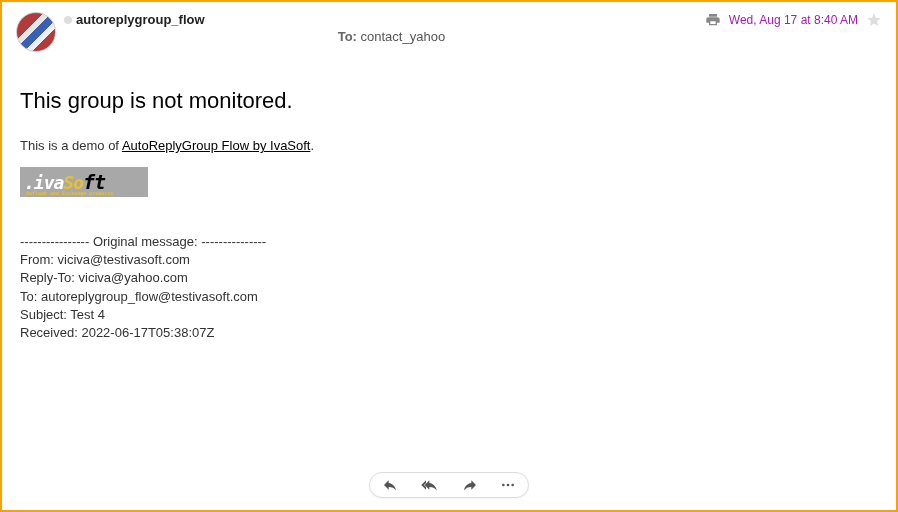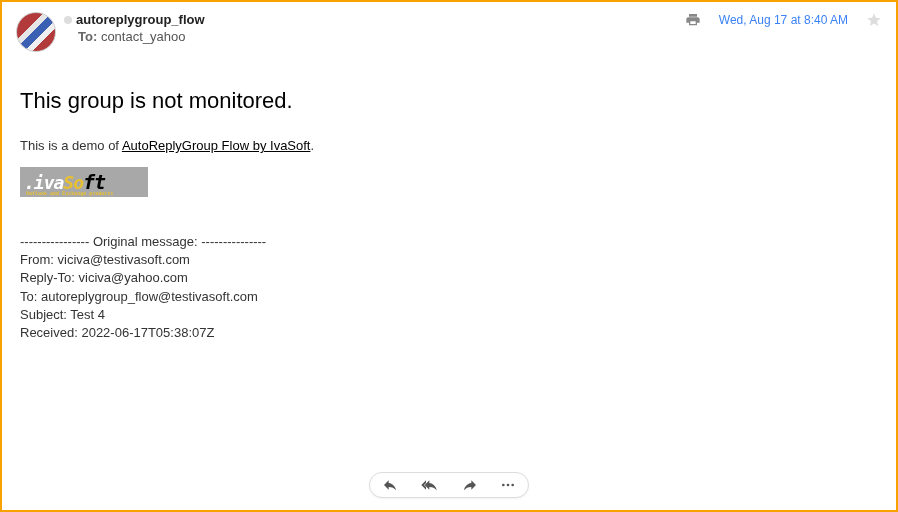--- a/index.html
+++ b/index.html
@@ -15,20 +15,21 @@
     width: 898px;
     height: 512px;
     border: 2px solid #f8a200;
     background: #fff;
     position: relative;
     padding: 10px 14px 14px 14px;
   }
   .header {
     display: flex;
     align-items: flex-start;
+    text-align: center;
   }
   .avatar {
     width: 40px;
     height: 40px;
     border-radius: 50%;
     background: linear-gradient(135deg,#b33a3a 0 35%, #e6e6e6 35% 45%, #3a5fb3 45% 60%, #efefef 60% 70%, #b33a3a 70% 100%);
     flex-shrink: 0;
     margin-right: 8px;
     border: 1px solid #ccc;
   }
@@ -44,22 +45,22 @@
     width: 8px; height: 8px; border-radius: 50%;
     background: #ddd;
   }
   .from-name { font-weight: bold; color: #222; }
   .from-email { color: #999; }
   .to-line {
     font-size: 13px; color: #555; margin-top: 2px; padding-left: 14px;
   }
   .to-label { font-weight: bold; color: #666; }
   .header-right {
-    display: flex; align-items: center; gap: 18px;
-    color: #3b82f6; font-size: 12px;
+    display: flex; align-items: center; gap: 8px;
+    color: #a21caf; font-size: 12px;
   }
   .print-icon svg, .star-icon svg { display:block; }
   .body {
     padding: 18px 4px 0 4px;
   }
   .subject-big {
     font-size: 22px; color: #000000; margin: 18px 0 24px 0;
     font-weight: 400;
   }
   .demo-line {

